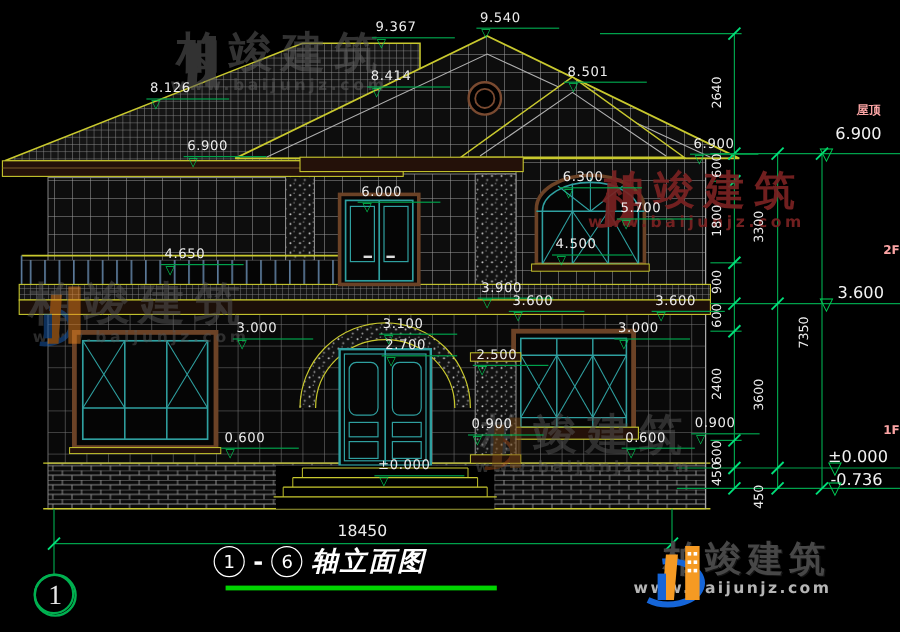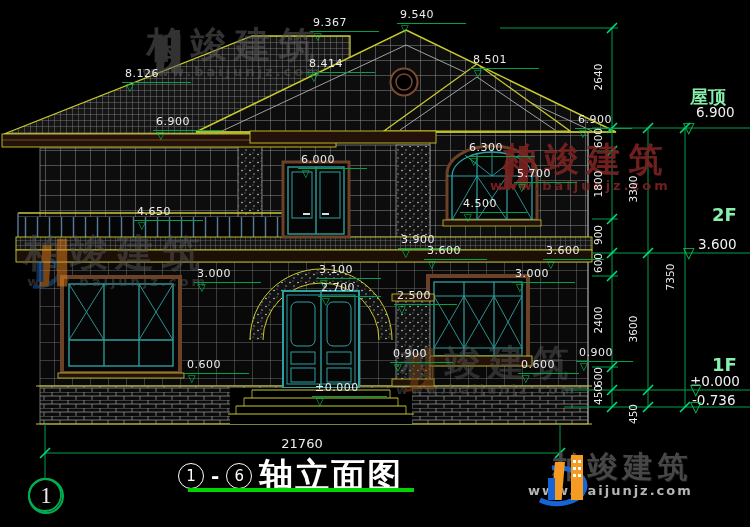--- a/index.html
+++ b/index.html
@@ -5,34 +5,34 @@
   html,body{margin:0;padding:0;background:#000;}
   #stage{position:relative;width:750px;height:527px;background:#000;overflow:hidden;
          font-family:"DejaVu Sans","Liberation Sans",sans-serif;}
   svg{position:absolute;left:0;top:0;}
   .lvl{position:absolute;border-bottom:1.5px solid #00a14b;white-space:nowrap;padding:0 14px 1px 3px;}
   .lv{font-size:11px;color:#ededed;letter-spacing:.5px;}
   .tri{position:absolute;left:4px;bottom:-11px;color:#00cc55;font-size:10px;line-height:10px;}
   .vdim{position:absolute;width:40px;text-align:center;transform:rotate(-90deg);
         font-size:10.5px;color:#ededed;}
   .hdim{position:absolute;font-size:13px;color:#ededed;text-align:center;}
-  .flabel{position:absolute;color:#86efac;font-size:18px;font-weight:bold;}
+  .flabel{position:absolute;color:#fca5a5;font-size:10px;font-weight:bold;margin-left:24px;}
   .flevel{position:absolute;color:#f2f2f2;font-size:13.5px;}
   .btri{position:absolute;color:#00cc55;font-size:15px;line-height:14px;}
   .wm{position:absolute;display:flex;align-items:flex-start;gap:8px;pointer-events:none;}
   .wm-txt{display:flex;flex-direction:column;align-items:flex-end;}
   .wm-brand{font-size:36px;font-weight:bold;letter-spacing:8px;line-height:1.05;}
   .wm-url{font-size:13px;font-weight:bold;letter-spacing:3px;}
   .wm-gray{color:#5c5c5c;opacity:.55;}
   .wm-red{color:#7a2222;opacity:.92;}
   .wm-g2{color:#565656;opacity:.5;}
   #titleblock{position:absolute;left:178px;top:453px;display:flex;align-items:center;gap:7px;color:#fff;}
   .circ{display:inline-flex;width:24px;height:24px;border:1.6px solid #fff;border-radius:50%;
         align-items:center;justify-content:center;font-size:15px;color:#fff;flex:0 0 auto;}
-  .tname{font-size:34px;font-weight:bold;letter-spacing:2px;}
+  .tname{font-size:22px;font-weight:bold;letter-spacing:2px;font-style:italic;}
   .tdash{font-size:20px;font-weight:bold;}
   .tscale{font-size:23px;font-weight:bold;margin-left:10px;}
   #title-underline{position:absolute;left:188px;top:488px;width:226px;height:4px;background:#00d400;}
   #axis-bubble{position:absolute;left:28px;top:478px;width:32px;height:32px;border:2px solid #00b050;
         border-radius:50%;display:flex;align-items:center;justify-content:center;}
   #axis-bubble span{color:#e8e8e8;font-size:23px;font-family:"Liberation Serif",serif;}
   #brandlogo{position:absolute;left:528px;top:450px;display:flex;align-items:center;gap:9px;}
   .logo-brand{font-size:30px;font-weight:bold;letter-spacing:5px;color:#474747;
               text-shadow:1px 1px 0 #151515;line-height:1.1;}
   .logo-url{font-size:13px;font-weight:bold;letter-spacing:2px;color:#b5b5b5;}
@@ -349,21 +349,21 @@
 <div class="vdim" style="left:578px;top:178px">1800</div>
 <div class="vdim" style="left:578px;top:229px">900</div>
 <div class="vdim" style="left:578px;top:257px">600</div>
 <div class="vdim" style="left:578px;top:314px">2400</div>
 <div class="vdim" style="left:578px;top:371px">600</div>
 <div class="vdim" style="left:578px;top:389px">450</div>
 <div class="vdim" style="left:613px;top:183px">3300</div>
 <div class="vdim" style="left:613px;top:323px">3600</div>
 <div class="vdim" style="left:613px;top:408px">450</div>
 <div class="vdim" style="left:650px;top:271px">7350</div>
-<div class="hdim" style="left:255px;top:436px;width:94px">21760</div>
+<div class="hdim" style="left:255px;top:436px;width:94px">18450</div>
 
 <div id="titleblock">
   <span class="circ">1</span>
   <span class="tdash">-</span>
   <span class="circ">6</span>
   <span class="tname">轴立面图</span>
 </div>
 <div id="title-underline"></div>
 
 <div id="axis-bubble">

